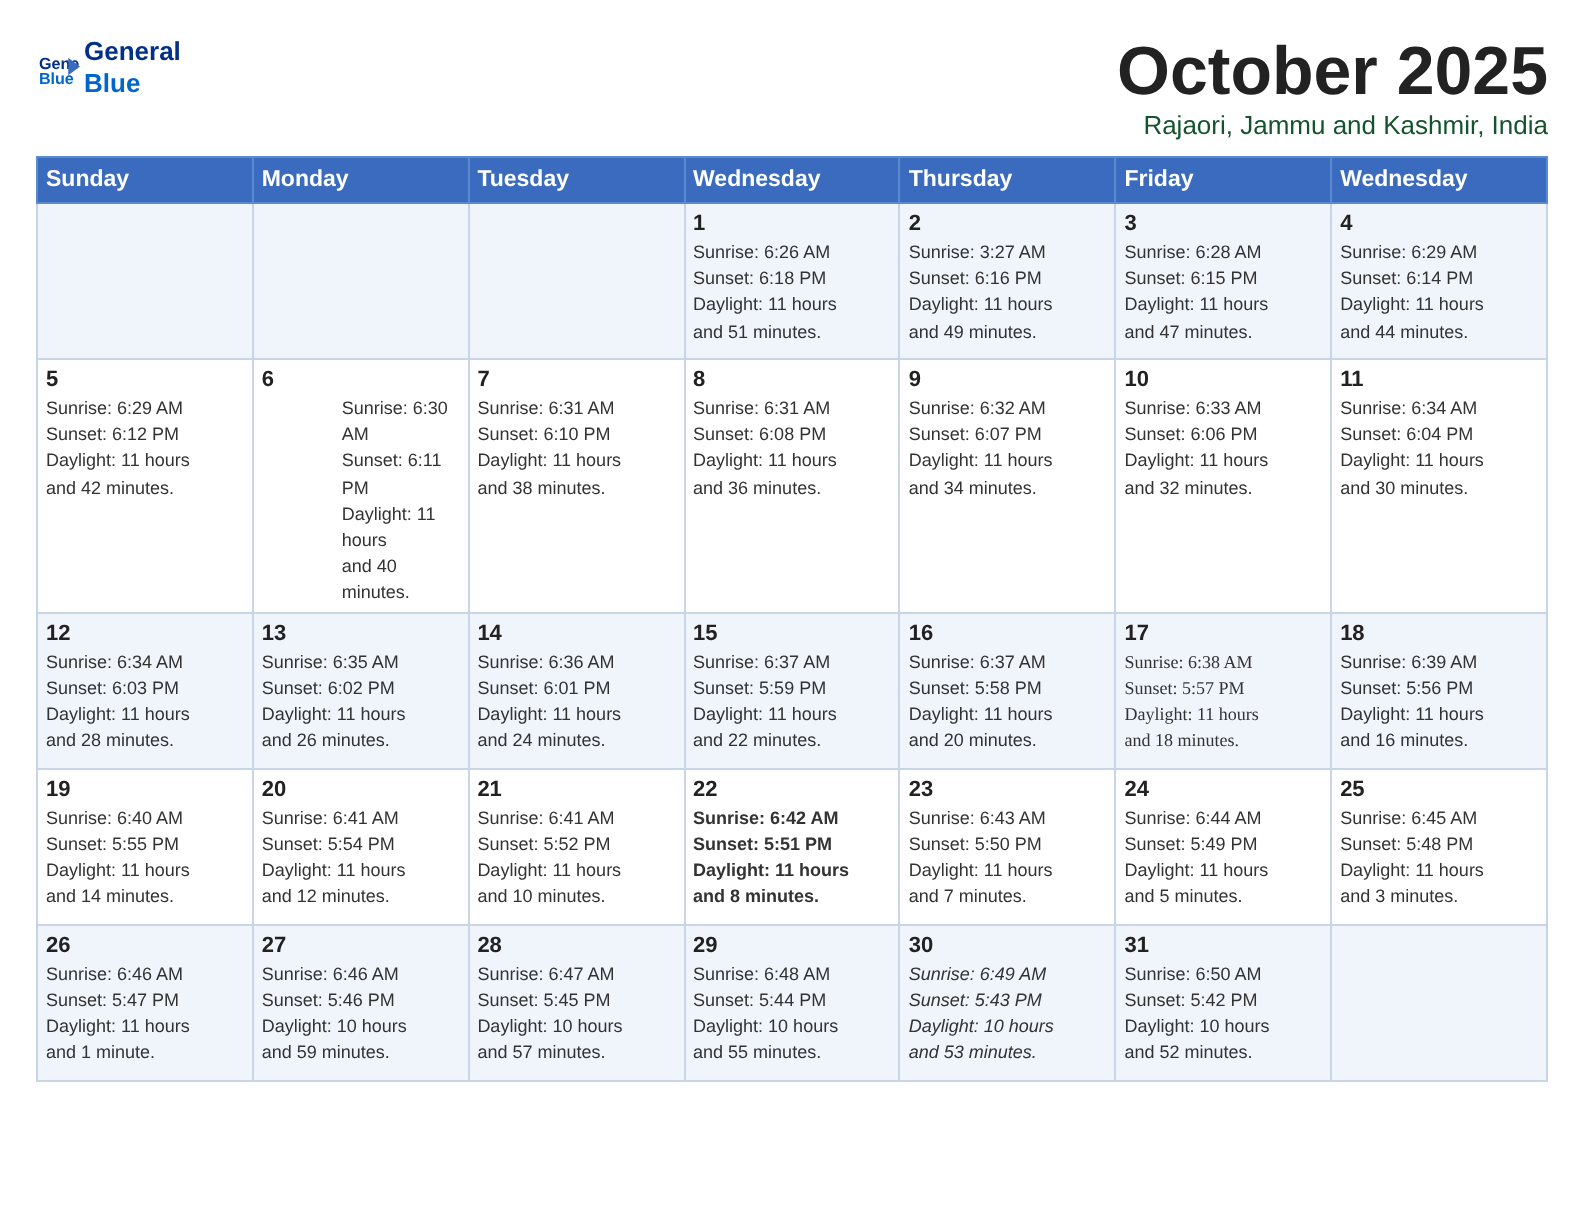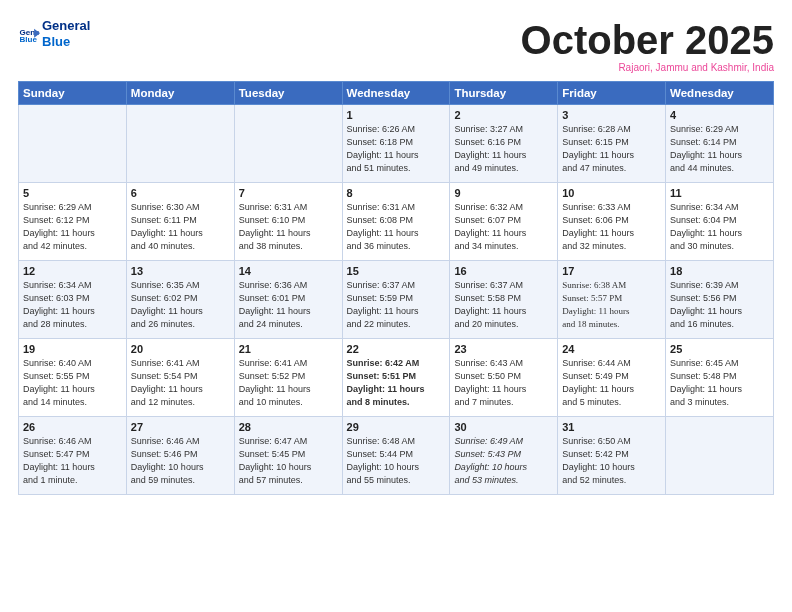--- a/index.html
+++ b/index.html
@@ -36,29 +36,29 @@
       color: #0066cc;
     }
     .logo-icon {
       width: 22px;
       height: 22px;
     }
     .title-block {
       text-align: right;
     }
     .month-title {
-      font-size: 40px;
+      font-size: 34px;
       font-weight: bold;
       color: #222;
       line-height: 1.1;
       text-align: right;
     }
     .location {
-      font-size: 10px;
-      color: #ec4899;
+      font-size: 13px;
+      color: #14532d;
       padding-left: 32px;
     }
     table {
       width: 100%;
       border-collapse: collapse;
       table-layout: fixed;
     }
     thead tr th {
       background-color: #3a6bbf;
       color: #fff;
@@ -168,21 +168,21 @@
         <tr>
           <td>
             <span class="day-num">5</span>
             <div class="day-info" style="white-space: pre-line;">Sunrise: 6:29 AM
 Sunset: 6:12 PM
 Daylight: 11 hours
 and 42 minutes.</div>
           </td>
           <td>
             <span class="day-num">6</span>
-            <div class="day-info" style="white-space: pre-line;">Sunrise: 6:30 AM
+            <div class="day-info" style="white-space: pre-line; margin-left: 40px;">Sunrise: 6:30 AM
 Sunset: 6:11 PM
 Daylight: 11 hours
 and 40 minutes.</div>
           </td>
           <td>
             <span class="day-num">7</span>
             <div class="day-info" style="white-space: pre-line;">Sunrise: 6:31 AM
 Sunset: 6:10 PM
 Daylight: 11 hours
 and 38 minutes.</div>

